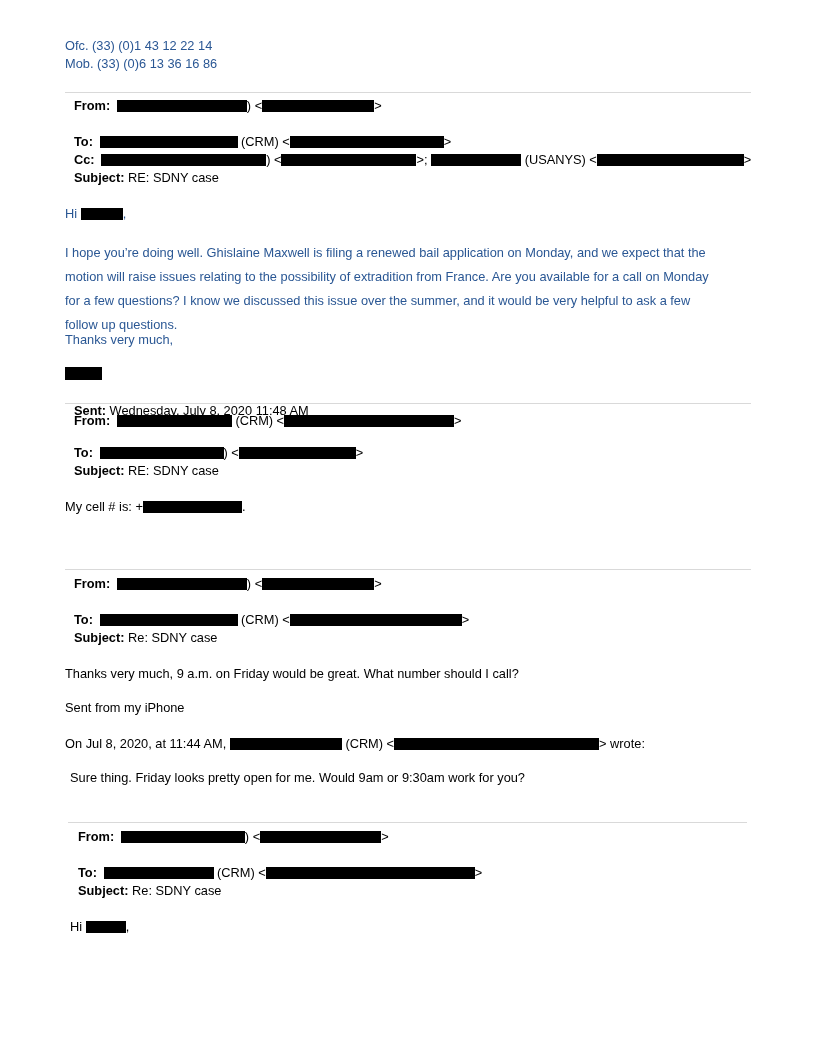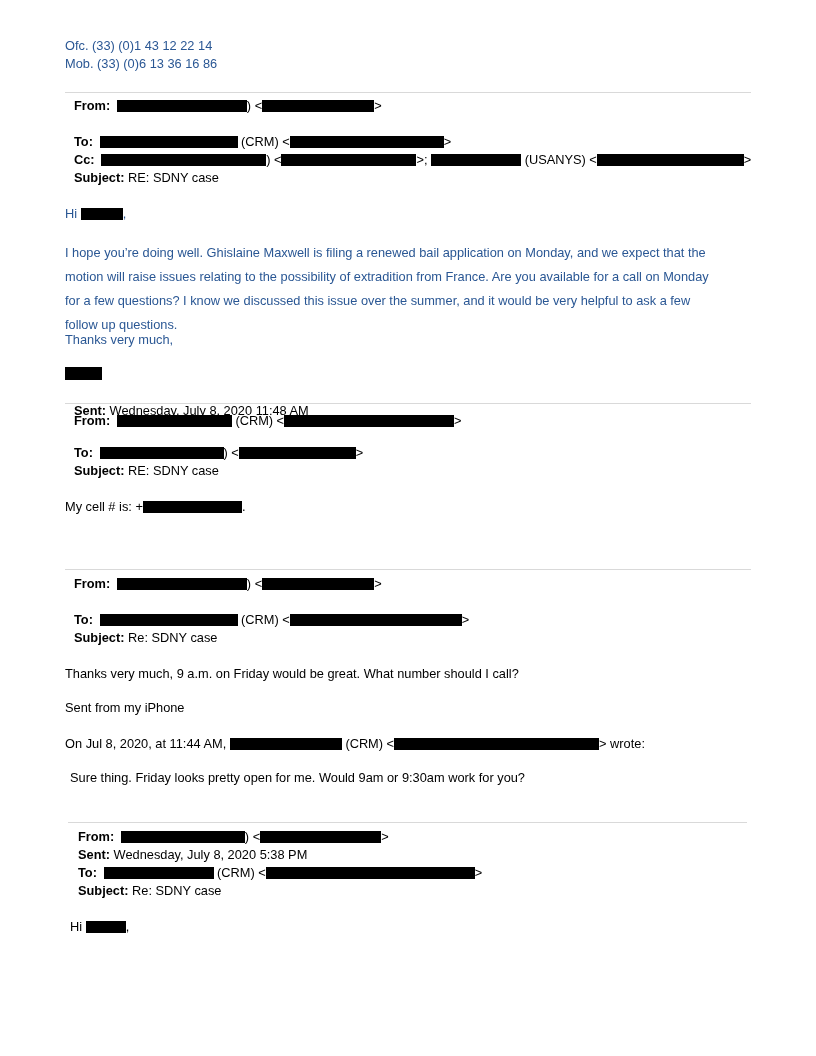--- a/index.html
+++ b/index.html
@@ -110,24 +110,20 @@
     <span>(CRM) &lt;</span><span class="r" style="width:205px"></span><span>&gt; wrote:</span>
   </div>
   <div class="line" style="top:769px;left:70px">Sure thing. Friday looks pretty open for me. Would 9am or 9:30am work for you?</div>
 
   <div class="rule" style="top:822px;left:68px;width:679px"></div>
 
   <div class="line" style="top:828px;left:69px">
     <b>From:</b>
     <span class="r ml" style="width:124px"></span><span>) &lt;</span><span class="r" style="width:121px"></span><span>&gt;</span>
   </div>
-  <div class="line" style="top:846px;left:69px">
-    <b>Sent:</b>
-    <span>Wednesday, July 8, 2020 5:38 PM</span>
-  </div>
   <div class="line" style="top:864px;left:69px">
     <b>To:</b>
     <span class="r ml" style="width:110px"></span>
     <span>(CRM) &lt;</span><span class="r" style="width:209px"></span><span>&gt;</span>
   </div>
   <div class="line" style="top:882px;left:69px">
     <b>Subject:</b>
     <span>Re: SDNY case</span>
   </div>
 

